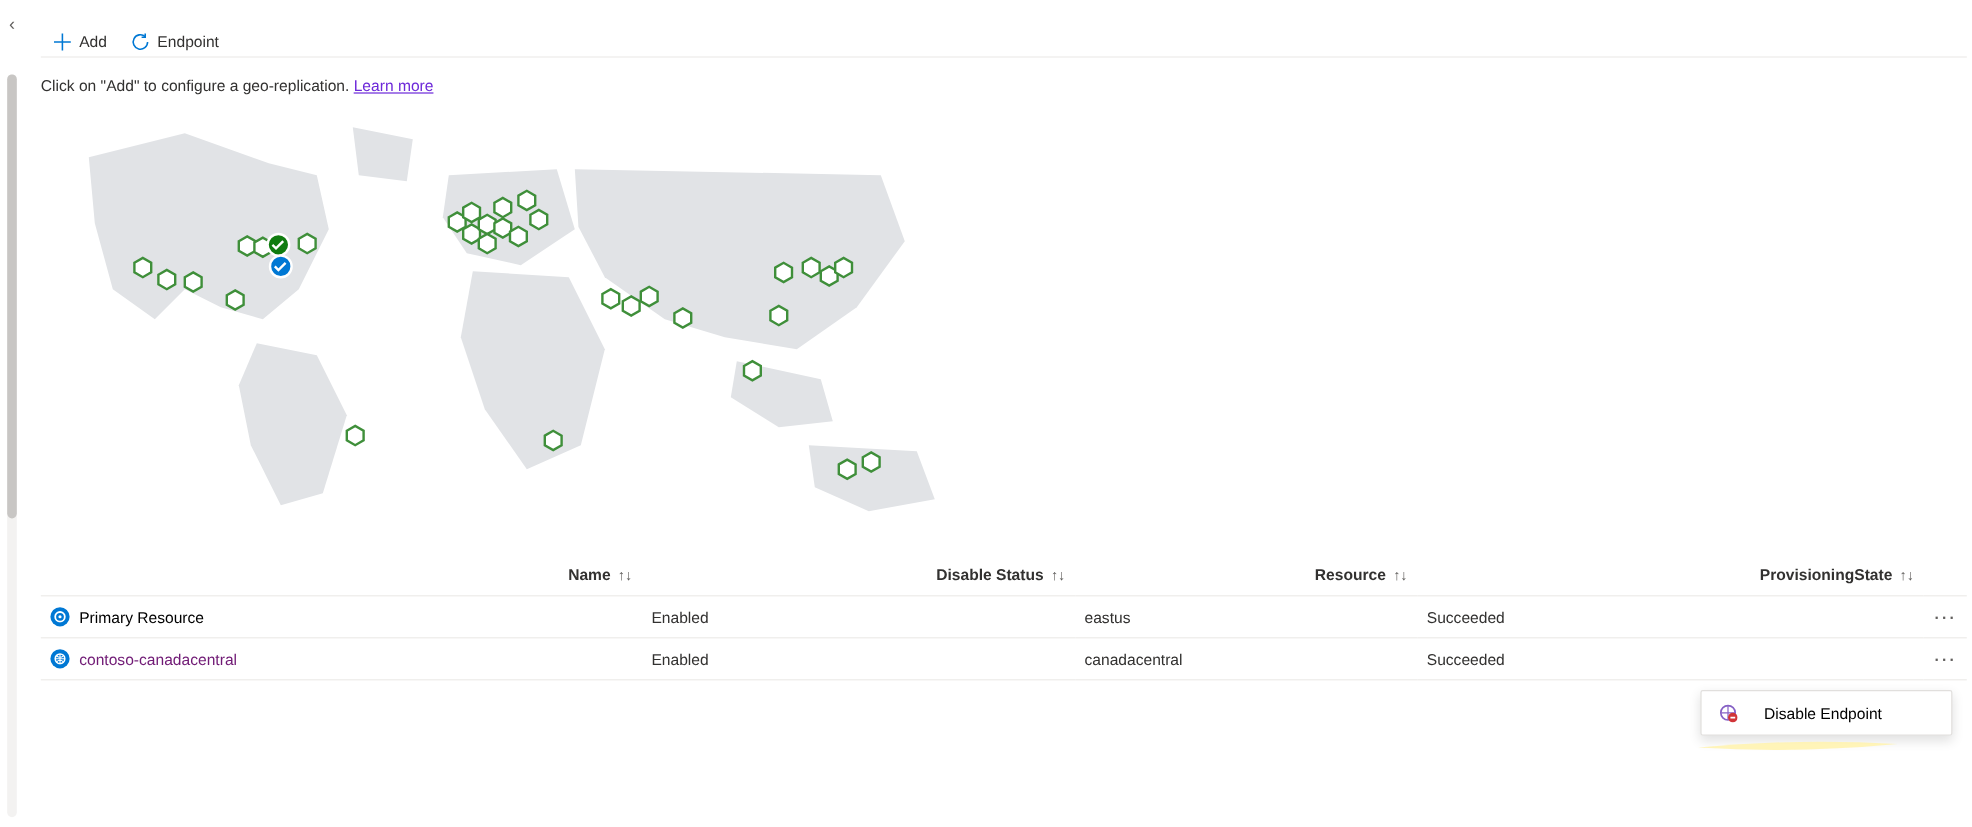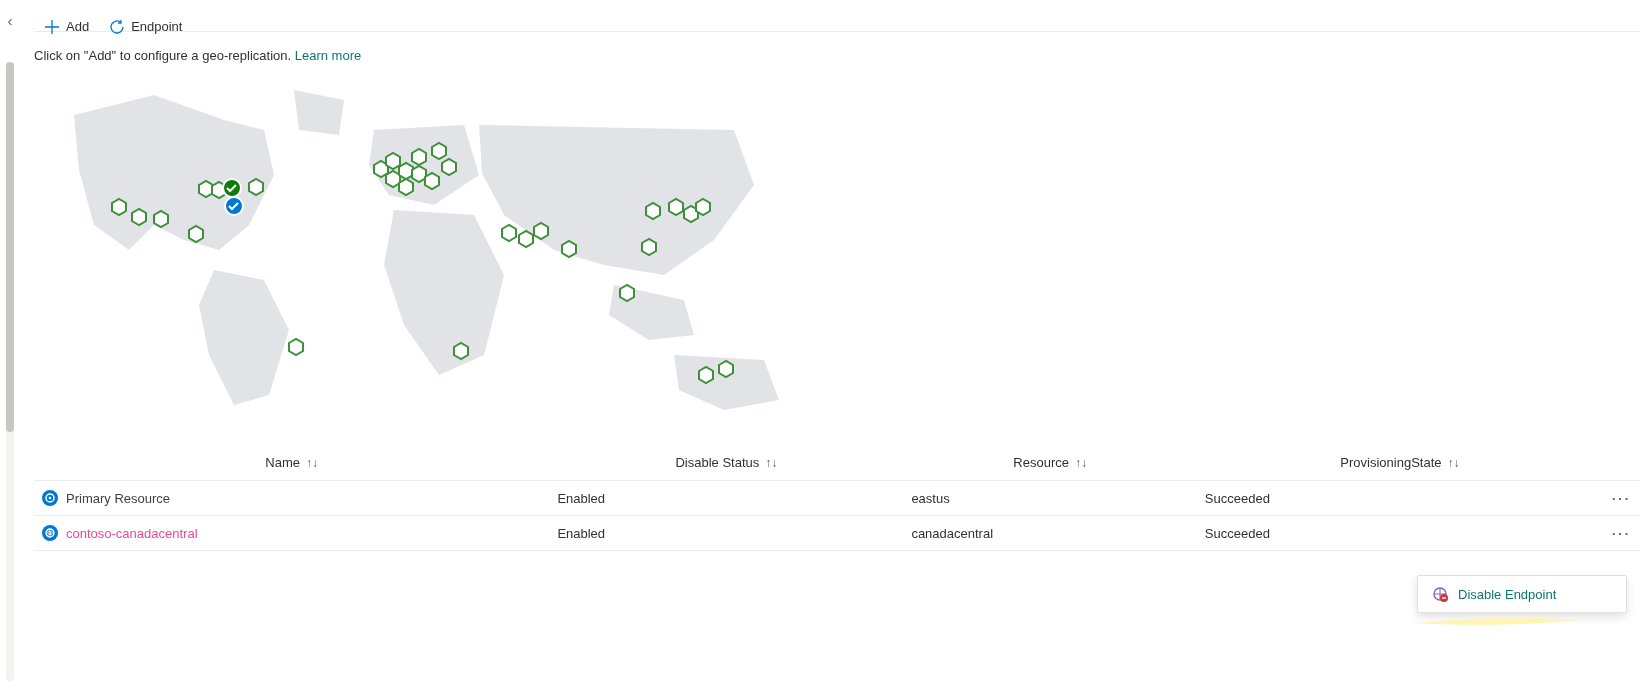--- a/index.html
+++ b/index.html
@@ -3,44 +3,44 @@
 <meta charset="utf-8">
 <style>
   html,body{margin:0;padding:0;font-family:"Segoe UI",Arial,sans-serif;font-size:13px;color:#323130;background:#fff}
   *{box-sizing:border-box}
   .outer{display:flex;width:1643px;height:689px}
   .left-rail{width:20px;display:flex;flex-direction:column;align-items:center}
   .rail-chevron{height:24px;display:flex;align-items:center;justify-content:center;color:#605e5c;font-size:15px;margin-top:8px}
   .rail-scroll{flex:1;margin-top:30px;margin-bottom:8px;width:8px;background:#f3f2f1;border-radius:4px;align-self:center}
   .rail-scroll-thumb{background:#c8c6c4;border-radius:4px;width:8px;height:370px}
   .content{flex:1;padding:0 4px 0 14px;position:relative}
-  .toolbar{display:flex;align-items:center;height:32px;border-bottom:1px solid #edebe9;padding-top:22px}
+  .toolbar{display:flex;align-items:center;height:48px;border-bottom:1px solid #edebe9;padding-top:22px}
   .tb-btn{display:flex;align-items:center;gap:6px;padding:6px 10px;cursor:pointer;color:#323130}
   .tb-btn .icon{color:#0078d4}
   .tb-btn svg{display:block}
   .intro{padding:16px 0 8px 0;color:#323130}
-  .intro a{color:#0f766e;cursor:pointer}
+  .intro a{color:#6d28d9;text-decoration:underline;cursor:pointer}
   .map-wrap{width:770px;height:360px;margin:4px 0 10px 0;position:relative}
   .map-wrap svg{width:100%;height:100%}
   .land{fill:#e1e3e6}
   .region-hex{fill:#fff;stroke:#3f8f3a;stroke-width:2}
   .pin{}
   .pin-circle{stroke:#fff;stroke-width:2}
   .table{width:100%;border-collapse:collapse}
-  .table th{font-weight:400;text-align:center;padding:10px 8px;border-bottom:1px solid #edebe9;color:#323130;white-space:nowrap}
+  .table th{font-weight:700;text-align:right;padding:10px 8px;border-bottom:1px solid #edebe9;color:#323130;white-space:nowrap}
   .table td{padding:9px 8px;border-bottom:1px solid #edebe9;color:#323130;vertical-align:middle}
   .sort{color:#605e5c;font-size:12px;margin-left:6px}
   .name-cell{display:flex;align-items:center;gap:8px}
   .row-icon{width:16px;height:16px;border-radius:50%;display:inline-flex;align-items:center;justify-content:center;color:#fff;font-size:11px}
-  .primary-text{color:#404040}
-  .link-text{color:#ec4899;cursor:pointer}
+  .primary-text{color:#000000}
+  .link-text{color:#701a75;cursor:pointer}
   .row-actions-cell{width:36px;text-align:right;padding-right:10px}
   .ellipsis{color:#605e5c;cursor:pointer;letter-spacing:2px;font-weight:bold}
   .context-menu{position:absolute;right:16px;top:575px;width:210px;background:#fff;border:1px solid #e1dfdd;border-radius:2px;box-shadow:0 4px 10px rgba(0,0,0,0.12)}
-  .context-item{display:flex;align-items:flex-end;gap:10px;padding:10px 14px;cursor:pointer;color:#0f766e}
+  .context-item{display:flex;align-items:flex-end;gap:22px;padding:10px 14px;cursor:pointer;color:#000000}
   .context-icon{width:16px;height:16px;display:inline-flex;align-items:center;justify-content:center}
   .highlight-stroke{position:absolute;right:60px;top:614px;width:170px;height:14px}
   .highlight-stroke svg{width:100%;height:100%}
 </style>
 </head>
 <body>
 
 <div class="outer">
   <div class="left-rail">
     <div class="rail-chevron">‹</div>

